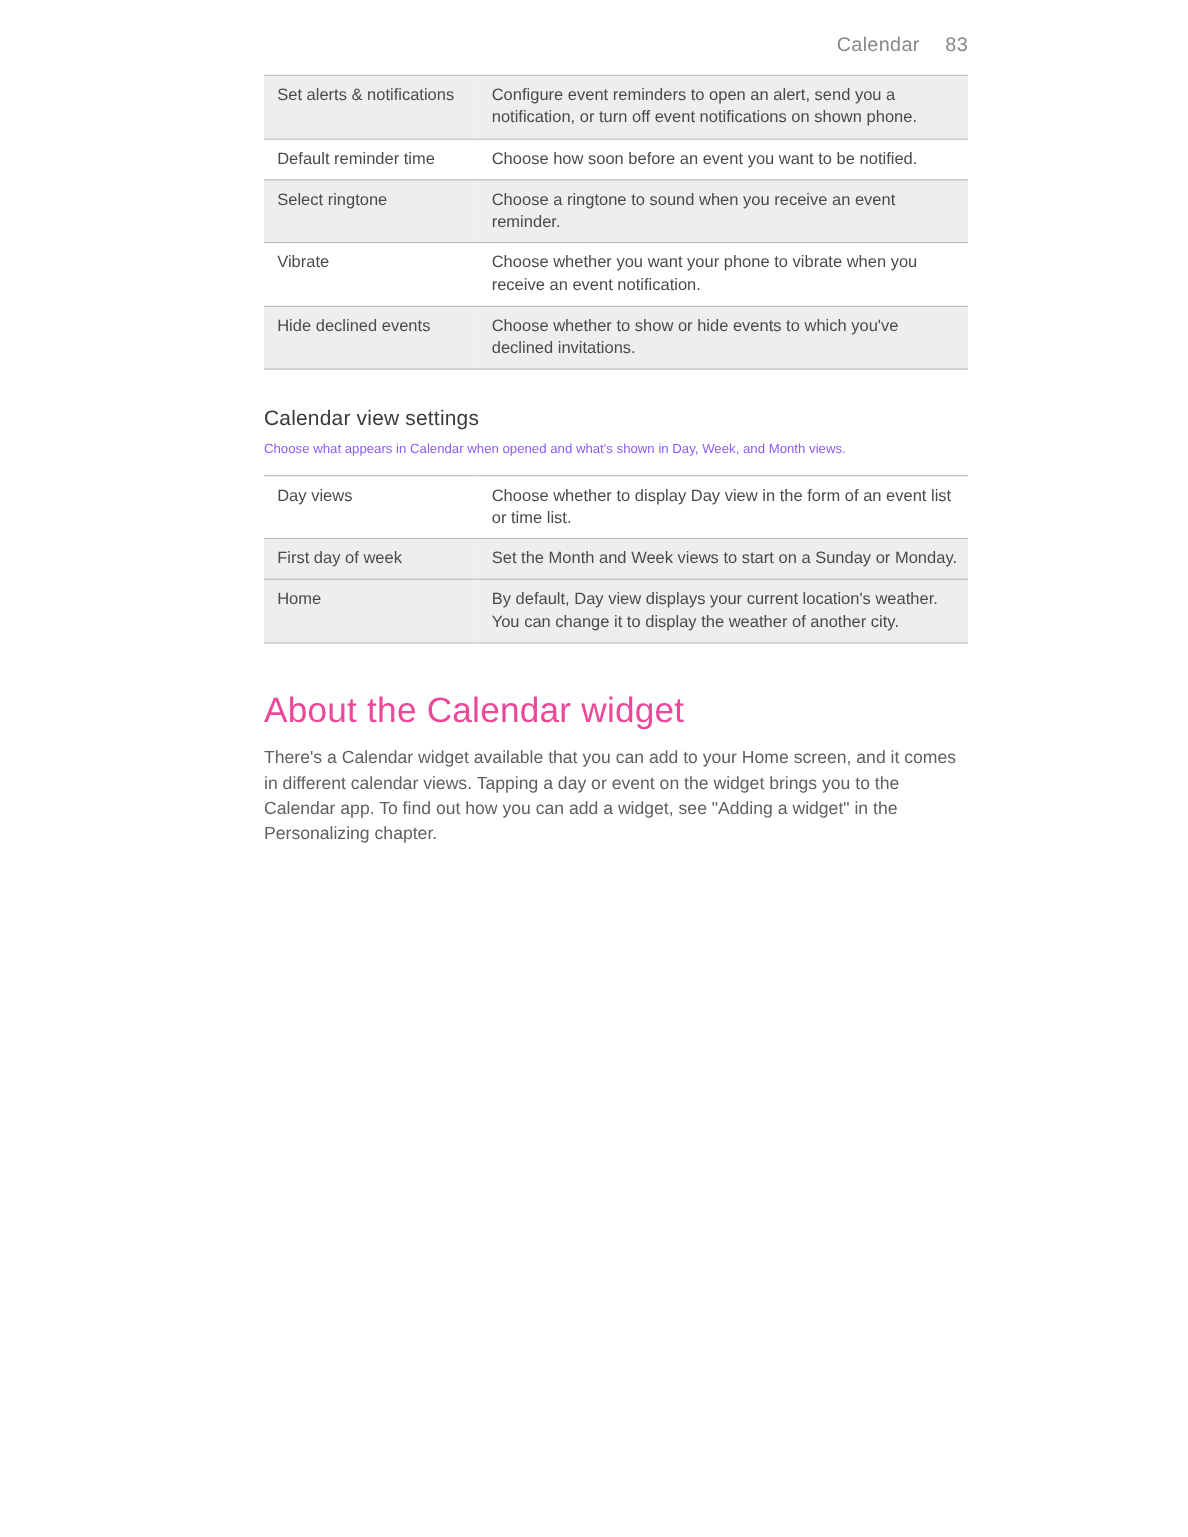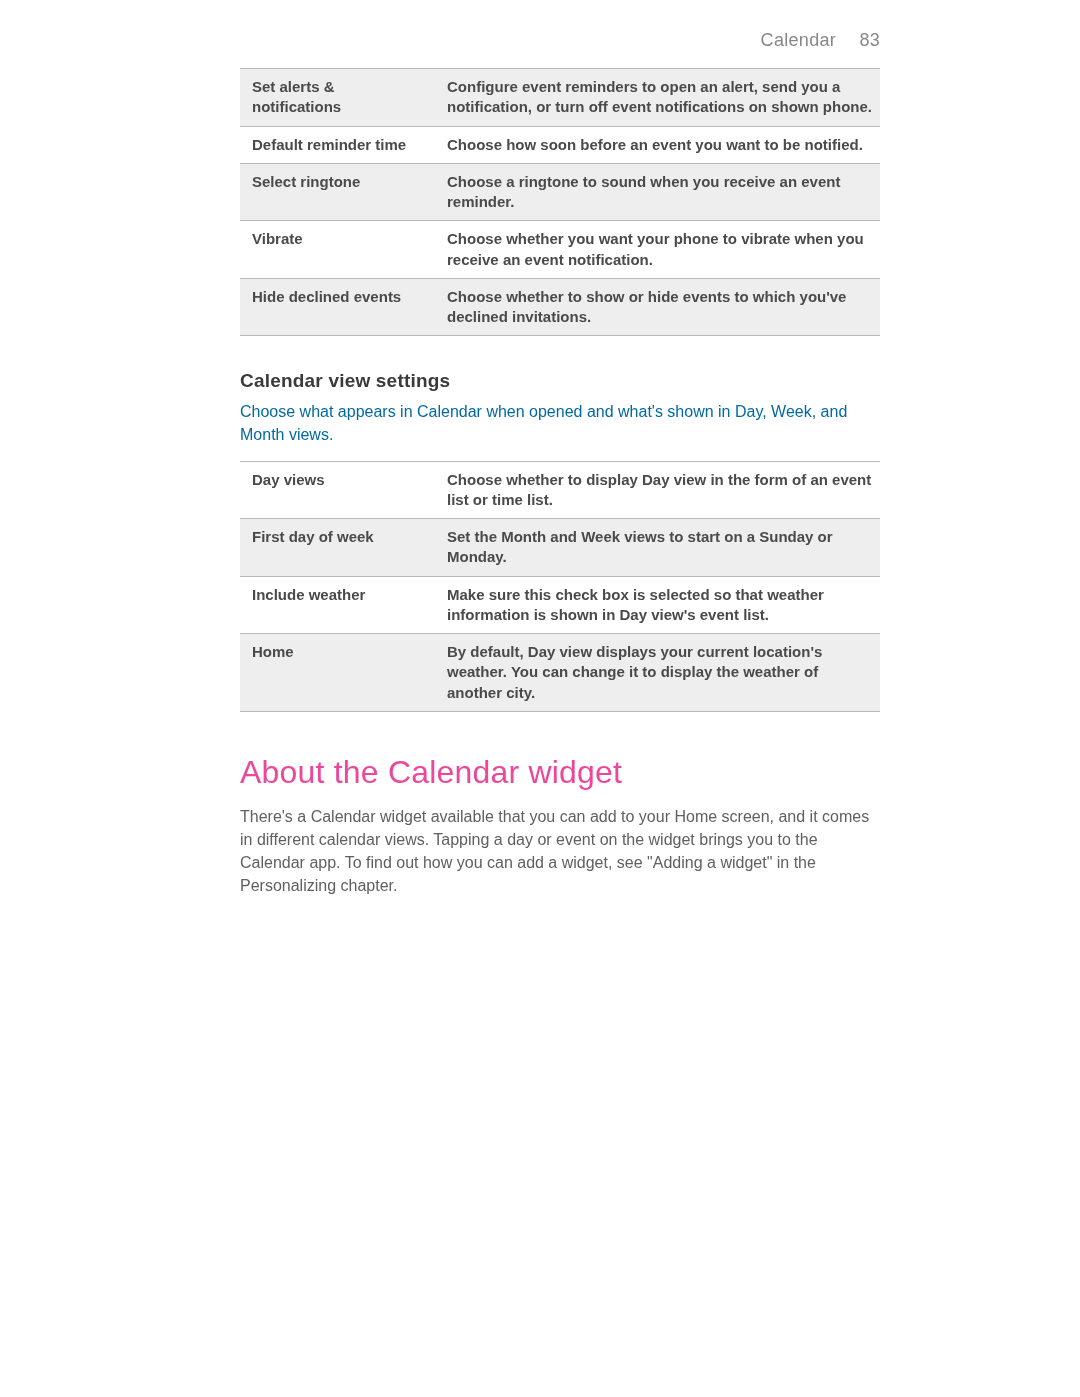--- a/index.html
+++ b/index.html
@@ -37,47 +37,46 @@
   
   table.settings {
     width: 100%;
     border-collapse: collapse;
     table-layout: fixed;
   }
   table.settings col.label-col { width: 195px; }
   table.settings tr {
     border-top: 1px solid #b8b8b8;
     border-bottom: 1px solid #b8b8b8;
-    font-weight: bold;
   }
   table.settings td {
     padding: 8px 8px 8px 12px;
     vertical-align: top;
     font-size: 15px;
     line-height: 1.35;
     color: #4a4a4a;
   }
   table.settings td.label {
     color: #4a4a4a;
   }
   table.settings tr.shaded td {
     background: #eeeeee;
   }
 
   
   h3.subheading {
     font-size: 19px;
-    font-weight: 700;
+    font-weight: 400;
     color: #3a3a3a;
     margin: 34px 0 8px 0;
     letter-spacing: 0.2px;
   }
   p.lead {
-    font-size: 16px;
-    color: #0369a1;
+    font-size: 12px;
+    color: #8b5cf6;
     line-height: 1.45;
     margin: 0 0 14px 0;
   }
 
   
   h2.big {
     font-size: 32px;
     font-weight: 400;
     color: #ec4899;
     margin: 42px 0 14px 0;
@@ -141,24 +140,20 @@
         </colgroup>
       <tbody>
         <tr>
           <td class="label">Day views</td>
           <td>Choose whether to display Day view in the form of an event list or time list.</td>
         </tr>
         <tr class="shaded">
           <td class="label">First day of week</td>
           <td>Set the Month and Week views to start on a Sunday or Monday.</td>
         </tr>
-        <tr>
-          <td class="label">Include weather</td>
-          <td>Make sure this check box is selected so that weather information is shown in Day view's event list.</td>
-        </tr>
         <tr class="shaded">
           <td class="label">Home</td>
           <td>By default, Day view displays your current location's weather. You can change it to display the weather of another city.</td>
         </tr>
       </tbody>
     </table>
 
     <h2 class="big">About the Calendar widget</h2>
     <p class="body">There's a Calendar widget available that you can add to your Home screen, and it comes in different calendar views. Tapping a day or event on the widget brings you to the Calendar app. To find out how you can add a widget, see "Adding a widget" in the Personalizing chapter.</p>
 

